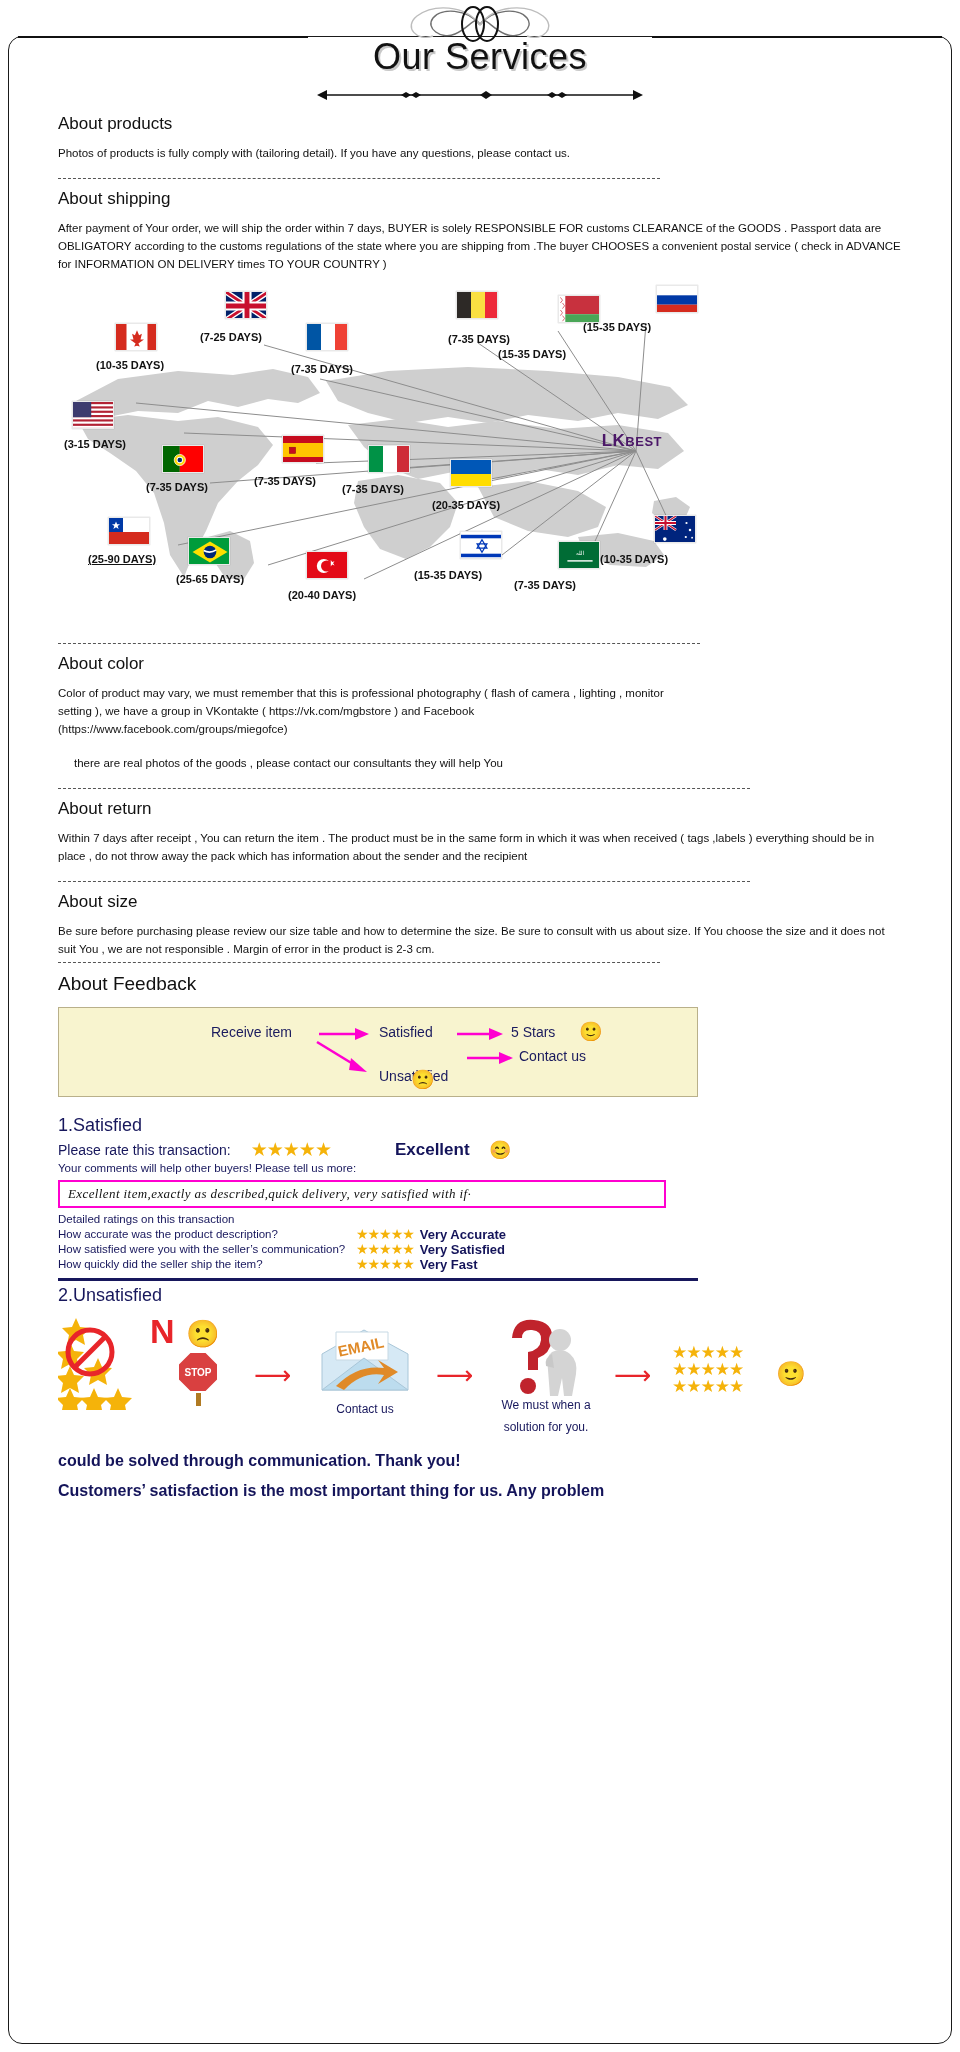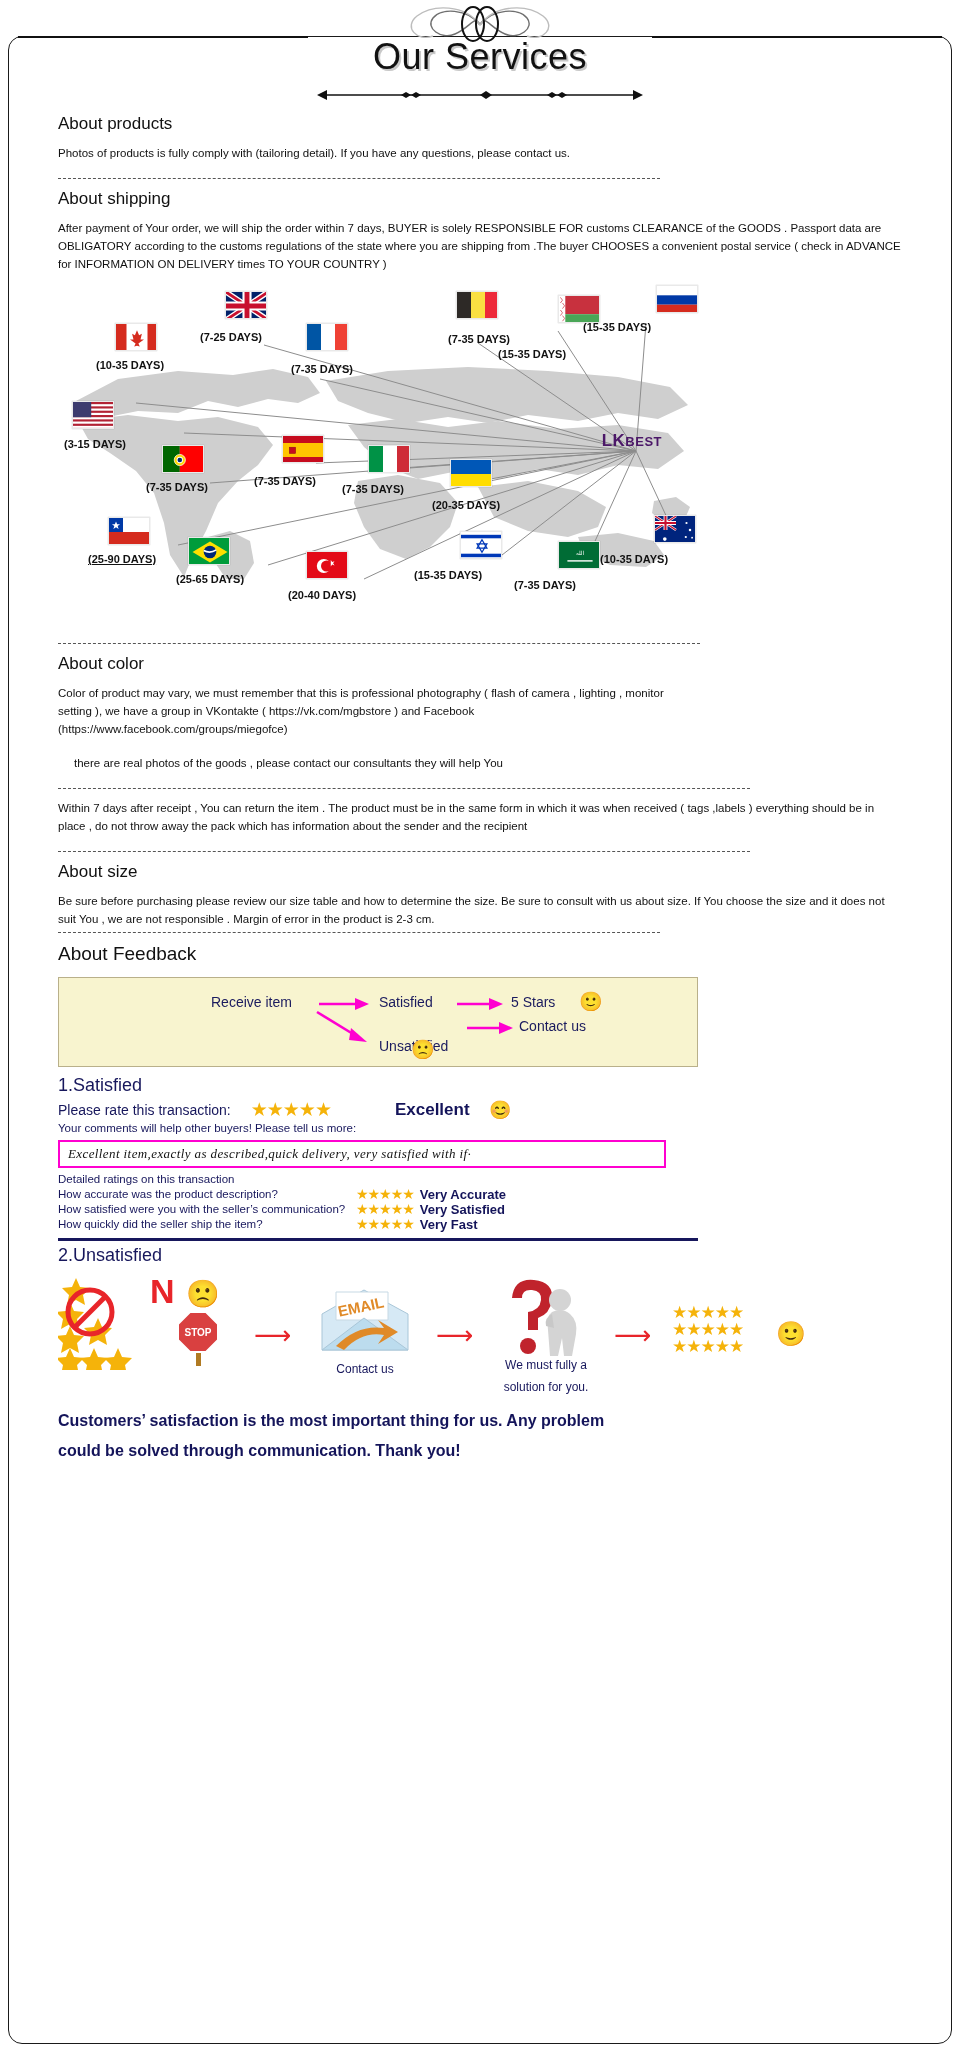--- a/index.html
+++ b/index.html
@@ -139,21 +139,21 @@
     font-size: 14px;
     color: #1a1a5e;
     white-space: nowrap;
   }
   .emoji { position:absolute; font-size: 19px; }
 
   h3.num-head {
     font-size: 18px;
     color: #17175c;
     font-weight: 400;
-    margin: 6px 0 2px 0;
+    margin: 16px 0 2px 0;
   }
   .rate-line {
     font-size: 14px;
     color: #17175c;
     display: flex;
     align-items: center;
     gap: 20px;
     white-space: nowrap;
   }
   .stars-gold { color: #f5b30a; font-size: 19px; letter-spacing: -1px; }
@@ -484,20 +484,21 @@
     <div class="sec">
       <h2 class="sec-head">About color</h2>
       <p class="sec-body" style="margin:0">Color of product may vary, we must remember that this is professional photography ( flash of camera , lighting , monitor</p>
       <p class="sec-body" style="margin:0">setting ), we have a group in VKontakte ( https://vk.com/mgbstore ) and Facebook</p>
       <p class="sec-body" style="margin:0">(https://www.facebook.com/groups/miegofce)</p>
       <p class="sec-body" style="margin:16px"> there are real photos of the goods , please contact our consultants they will help You</p>
     </div>
     <hr class="dashed short">
 
     <div class="sec">
+      <h2 class="sec-head">About return</h2>
       <p class="sec-body">Within 7 days after receipt , You can return the item . The product must be in the same form in which it was when received ( tags ,labels ) everything should be in place , do not throw away the pack which has information about the sender and the recipient</p>
     </div>
     <hr class="dashed short">
 
     <div class="sec">
       <h2 class="sec-head">About size</h2>
       <p class="sec-body">Be sure before purchasing  please review our size table and how to determine the size. Be sure to consult with us about size. If You choose the size and it does not suit You , we are not responsible . Margin of error in the product is 2-3 cm.</p>
     </div>
     <hr class="dashed" style="margin-top:2px;margin-right:300px">
 
@@ -610,32 +611,32 @@
 
       <div class="uitem" style="left:440px; top:6px;">
         <svg width="92" height="86" viewBox="0 0 92 86">
           <path d="M14 22 q2 -20 22 -18 q20 2 18 20 q-2 14 -14 18 l0 12 -10 0 0 -18 q12 -2 13 -12 q1 -9 -9 -10 q-10 -1 -10 8z" fill="#c0232c"></path>
           <circle cx="30" cy="70" r="8" fill="#c0232c"></circle>
           <circle cx="62" cy="24" r="11" fill="#d4d4d4"></circle>
           <path d="M54 36 q10 -5 18 2 q8 7 6 20 l-4 22 -8 0 -2 -18 -4 18 -8 0 -2 -26 q-2 -14 4 -18z" fill="#d4d4d4"></path>
           <path d="M54 38 q-8 4 -6 12 l8 2z" fill="#c8c8c8"></path>
         </svg>
       </div>
-      <div class="ucap uitem" style="left:418px; top:84px; width:140px;">We must fully a</div>
+      <div class="ucap uitem" style="left:418px; top:84px; width:140px;">We must when a</div>
       <div class="ucap uitem" style="left:418px; top:106px; width:140px;">solution for you.</div>
 
       <div class="uitem redarrow" style="left:556px; top:52px;">⟶</div>
 
       <div class="uitem" style="left:614px; top:34px; line-height:17px; color:#f5b30a; font-size:17px; letter-spacing:-1px;">
         <div>★★★★★</div>
         <div>★★★★★</div>
         <div>★★★★★</div>
       </div>
       <div class="uitem" style="left:718px; top:50px; font-size:24px;">🙂</div>
     </div>
 
     <div class="closing">
+      <div>could be solved through communication. Thank you!</div>
       <div>Customers’ satisfaction is the most important thing for us. Any problem</div>
-      <div>could be solved through communication. Thank you!</div>
     </div>
 
   </div>
 </div>
 
 </body></html>

